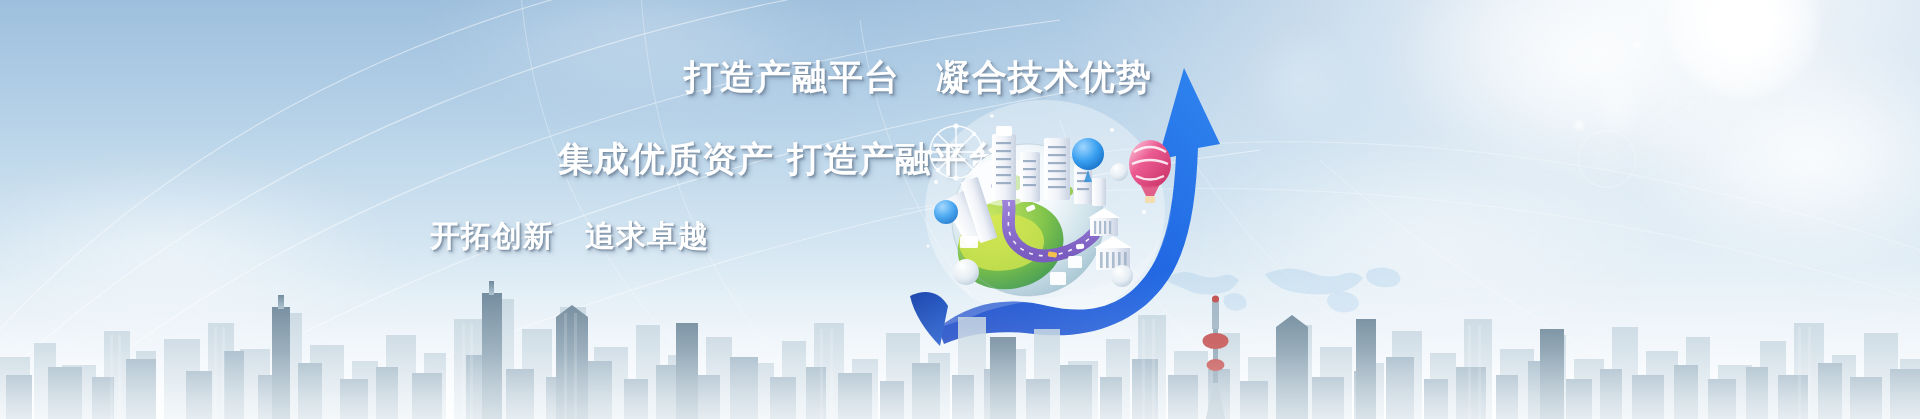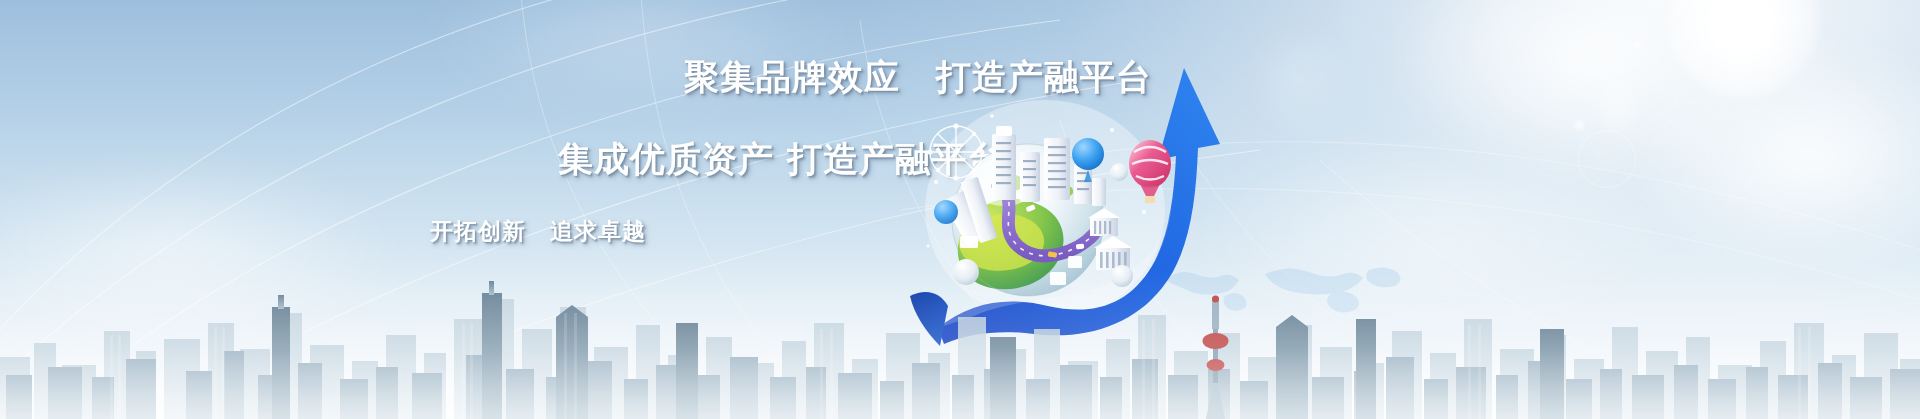--- a/index.html
+++ b/index.html
@@ -127,21 +127,21 @@
     font-weight: bold;
     font-family: "DejaVu Sans", "Liberation Sans", sans-serif;
     letter-spacing: 1px;
     text-shadow:
        1px 1px 0 rgba(120,140,160,.55),
        2px 2px 2px rgba(95,115,140,.50),
        3px 3px 5px rgba(90,110,135,.35);
   }
   .slogan-1 { left: 684px; top: 54px;  font-size: 35px; }
   .slogan-2 { left: 558px; top: 136px; font-size: 35px; }
-  .slogan-3 { left: 430px; top: 216px; font-size: 23px; }
+  .slogan-3 { left: 430px; top: 216px; font-size: 30px; }
 
   
   .artwork {
     position: absolute;
     left: 900px; top: 60px;
     width: 320px; height: 290px;
   }
 
   
   .worldmap {
@@ -204,21 +204,21 @@
       <path d="M 520 -20 C 530 140, 600 300, 760 419"></path>
       <path d="M 640 -20 C 650 150, 700 300, 840 419"></path>
       <path d="M 860 20 C 880 160, 950 300, 1080 419"></path>
       <path d="M 1060 120 C 1090 220, 1160 330, 1280 419"></path>
       <path d="M 1180 140 C 1240 240, 1340 340, 1480 419"></path>
       <path d="M 1320 160 C 1420 250, 1560 340, 1720 419"></path>
     </g>
   </svg>
 
   <div class="slogans">
-    <div class="slogan slogan-1">聚集品牌效应　打造产融平台</div>
+    <div class="slogan slogan-1">打造产融平台　凝合技术优势</div>
     <div class="slogan slogan-2">集成优质资产 打造产融平台</div>
     <div class="slogan slogan-3">开拓创新　追求卓越</div>
   </div>
 
   <svg class="worldmap" viewBox="0 0 260 70" xmlns="http://www.w3.org/2000/svg">
     <g fill="#7fb4e0" opacity="0.55">
       <path d="M10 30 q14 -12 30 -6 q16 6 26 2 q10 -4 18 4 q-6 12 -22 14 q-18 2 -30 -4 q-14 -6 -22 -10z"></path>
       <path d="M70 46 q10 -6 18 0 q6 6 2 12 q-10 6 -18 0 q-6 -6 -2 -12z"></path>
       <path d="M110 24 q22 -10 44 -2 q20 8 34 2 q12 -4 20 4 q-10 14 -34 16 q-30 2 -48 -6 q-12 -6 -16 -14z"></path>
       <path d="M176 44 q14 -6 24 2 q8 8 0 14 q-14 6 -24 -2 q-8 -8 0 -14z"></path>

